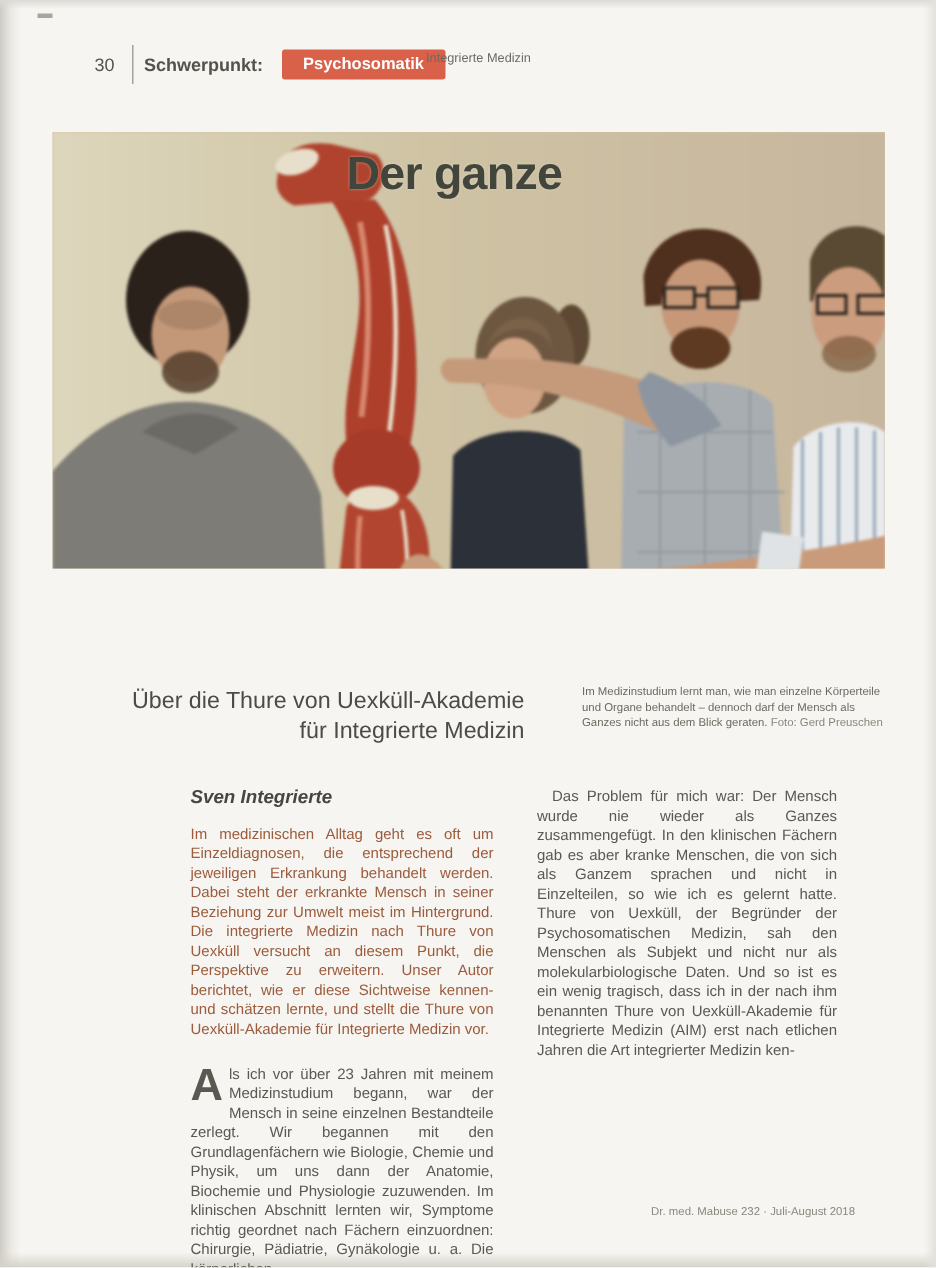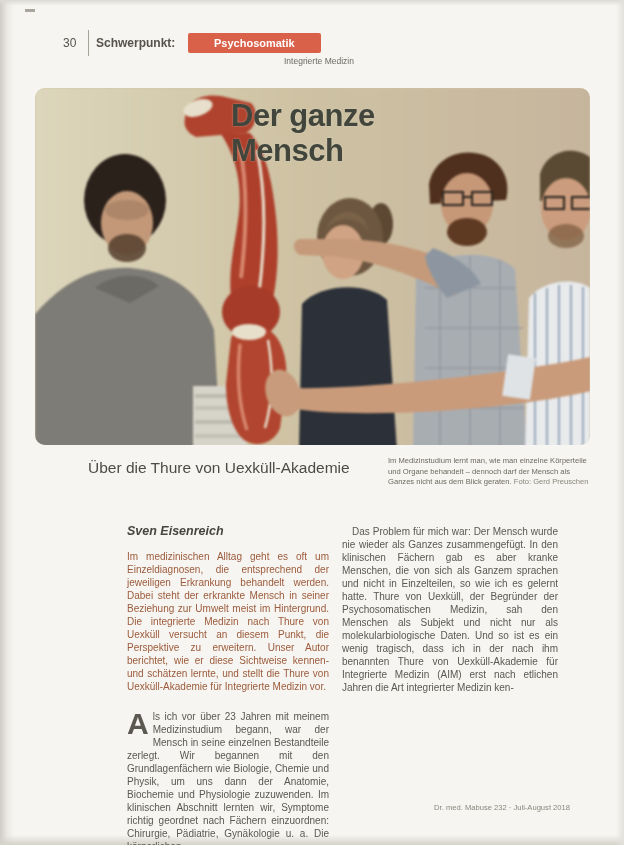--- a/index.html
+++ b/index.html
@@ -18,27 +18,27 @@
     background:linear-gradient(0deg,#d5d2cb,rgba(246,245,241,0)); }
   .edge-right { position:absolute; right:0; top:0; width:8px; height:845px;
     background:linear-gradient(270deg,#e3e1db,rgba(246,245,241,0)); }
   .scan-mark { position:absolute; left:25px; top:9px; width:10px; height:3px; background:#a9a69e; }
 
   
   .header { position:absolute; left:0; top:28px; width:624px; height:30px; }
   .page-number { position:absolute; left:63px; top:8px; font-size:12px; font-weight:normal; color:#56534c; }
   .header-divider { position:absolute; left:88px; top:2px; width:1px; height:26px; background:#a5a29a; }
   .section-label { position:absolute; left:96px; top:8px; font-size:12px; font-weight:bold; color:#55514b; }
-  .section-badge { position:absolute; left:188px; top:5px; height:20px; padding:0 26px;
+  .section-badge { position:absolute; left:188px; top:5px; height:20px; padding:0 14px;
     background:#d96049; color:#ffffff; font-size:11px; font-weight:bold;
     line-height:20px; border-radius:2px; }
-  .section-sub { position:absolute; left:284px; top:28px; font-size:8.5px; color:#6d6a63; }
+  .section-sub { position:absolute; left:284px; top:5px; font-size:8.5px; color:#6d6a63; }
 
   
-  .photo { position:absolute; left:35px; top:88px; width:555px; height:357px; overflow:hidden; background:#cfc3a4;border-radius:10px; }
+  .photo { position:absolute; left:35px; top:88px; width:555px; height:291px; overflow:hidden; background:#cfc3a4; }
   .photo svg { position:absolute; left:0; top:0; filter:blur(1px); }
   .article-title { position:absolute; left:196px; top:10px; font-size:31px; font-weight:bold;
     color:#41453c; line-height:35px; letter-spacing:-0.5px; text-shadow:0 0 2px rgba(230,225,205,0.55); }
 
   
   .photo-caption { position:absolute; left:388px; top:456px; width:202px;
     font-size:7.6px; line-height:10.5px; color:#6d6960; }
   .photo-caption .credit { color:#8a867c; }
 
   
@@ -46,21 +46,21 @@
 
   
   .col { position:absolute; top:524px; }
   .col-1 { left:127px; width:202px; }
   .col-2 { left:342px; width:216px; }
   .author { font-size:12.5px; font-style:italic; font-weight:bold; color:#46453f; margin-bottom:12px; }
   .lead { font-size:10px; line-height:13px; color:#9c5b3c; text-align:justify; margin-bottom:17px; }
   .body-text { font-size:10px; line-height:13px; color:#5b5852; text-align:justify; }
   .dropcap { float:left; font-size:30px; line-height:26px; font-weight:bold; color:#5b5852;
     padding-right:4px; padding-top:1px; }
-  .indent { text-indent:10px; margin-top:1px; }
+  .indent { text-indent:10px; margin-top:1px;margin-left:16px; }
 
   
   .footer { position:absolute; right:54px; top:803px; font-size:7.6px; color:#8b877f;padding-left:20px; }
 </style>
 </head>
 <body>
 
 <div class="page">
 
   <div class="edge-left"></div>
@@ -154,32 +154,32 @@
 
       <g>
         <path d="M560,268 C490,284 330,302 258,300 L254,320 C320,332 480,322 560,302 Z" fill="#c99b7b"></path>
         <rect x="470" y="268" width="28" height="42" fill="#dfe3e6" transform="rotate(8 484 289)"></rect>
         <ellipse cx="248" cy="305" rx="17" ry="24" fill="#c79b7b" transform="rotate(-18 248 305)"></ellipse>
       </g>
     </svg>
 
     <div class="article-title">
       <span>Der ganze</span><br>
-      <span>Mensch</span>
     </div>
   </div>
 
   <div class="photo-caption"><span>Im Medizinstudium lernt man, wie man einzelne Körperteile und Organe behandelt – dennoch darf der Mensch als Ganzes nicht aus dem Blick geraten. </span><span class="credit">Foto: Gerd Preuschen</span></div>
 
   <div class="subtitle">
     <span>Über die Thure von Uexküll-Akademie</span><br>
+    <span>für Integrierte Medizin</span>
   </div>
 
   <div class="col col-1">
-    <div class="author">Sven Eisenreich</div>
+    <div class="author">Sven Integrierte</div>
     <div class="lead">Im medizinischen Alltag geht es oft um Einzeldiagnosen, die entsprechend der jeweiligen Erkrankung behandelt werden. Dabei steht der erkrankte Mensch in seiner Beziehung zur Umwelt meist im Hintergrund. Die integrierte Medizin nach Thure von Uexküll versucht an diesem Punkt, die Perspektive zu erweitern. Unser Autor berichtet, wie er diese Sichtweise kennen- und schätzen lernte, und stellt die Thure von Uexküll-Akademie für Integrierte Medizin vor.</div>
     <div class="body-text"><span class="dropcap">A</span><span>ls ich vor über 23 Jahren mit meinem Medizinstudium begann, war der Mensch in seine einzelnen Bestandteile zerlegt. Wir begannen mit den Grundlagenfächern wie Biologie, Chemie und Physik, um uns dann der Anatomie, Biochemie und Physiologie zuzuwenden. Im klinischen Abschnitt lernten wir, Symptome richtig geordnet nach Fächern einzuordnen: Chirurgie, Pädiatrie, Gynäkologie u. a. Die körperlichen</span></div>
   </div>
 
   <div class="col col-2">
     <div class="body-text indent">Das Problem für mich war: Der Mensch wurde nie wieder als Ganzes zusammengefügt. In den klinischen Fächern gab es aber kranke Menschen, die von sich als Ganzem sprachen und nicht in Einzelteilen, so wie ich es gelernt hatte. Thure von Uexküll, der Begründer der Psychosomatischen Medizin, sah den Menschen als Subjekt und nicht nur als molekularbiologische Daten. Und so ist es ein wenig tragisch, dass ich in der nach ihm benannten Thure von Uexküll-Akademie für Integrierte Medizin (AIM) erst nach etlichen Jahren die Art integrierter Medizin ken-</div>
   </div>
 
   <div class="footer">Dr. med. Mabuse 232 · Juli-August 2018</div>
 

